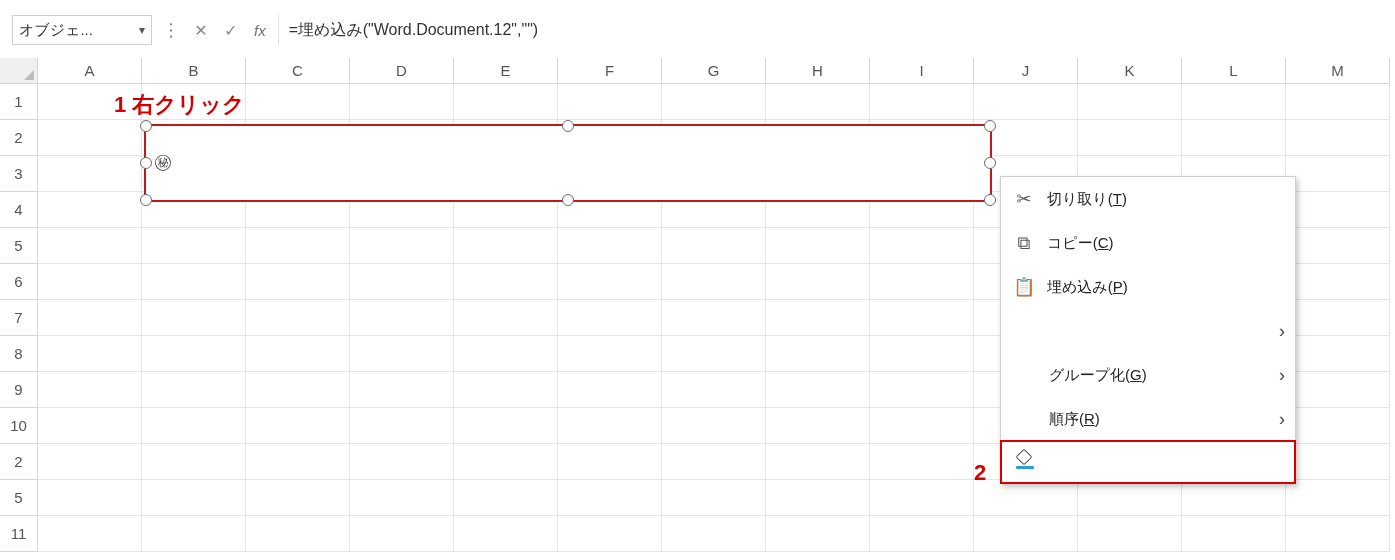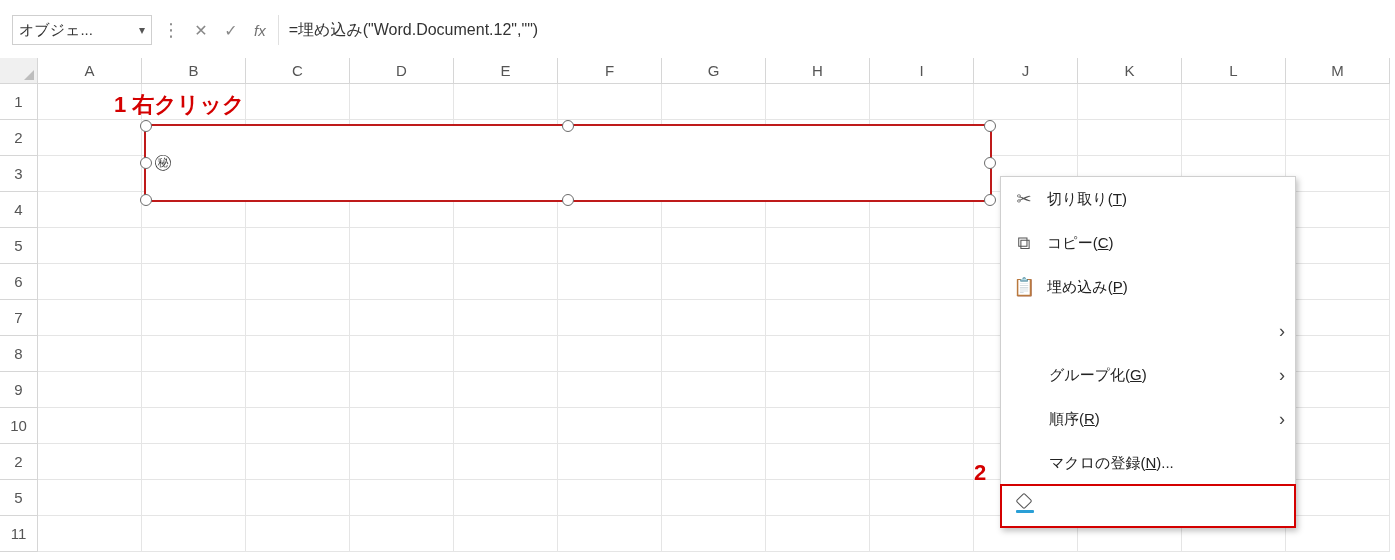--- a/index.html
+++ b/index.html
@@ -495,19 +495,16 @@
     <span class="menu-arrow">›</span>
   </div>
   <div class="menu-item indent">
     <span class="menu-label"><span>グループ化(</span><span class="ul">G</span><span>)</span></span>
     <span class="menu-arrow">›</span>
   </div>
   <div class="menu-item indent">
     <span class="menu-label"><span>順序(</span><span class="ul">R</span><span>)</span></span>
     <span class="menu-arrow">›</span>
   </div>
-  <div class="menu-item indent">
-    <span class="menu-label"><span>マクロの登録(</span><span class="ul">N</span><span>)...</span></span>
-  </div>
   <div class="menu-item menu-highlight">
     <span class="menu-icon"><span class="paint-icon"></span></span>
   </div>
 </div>
 
 </body></html>

